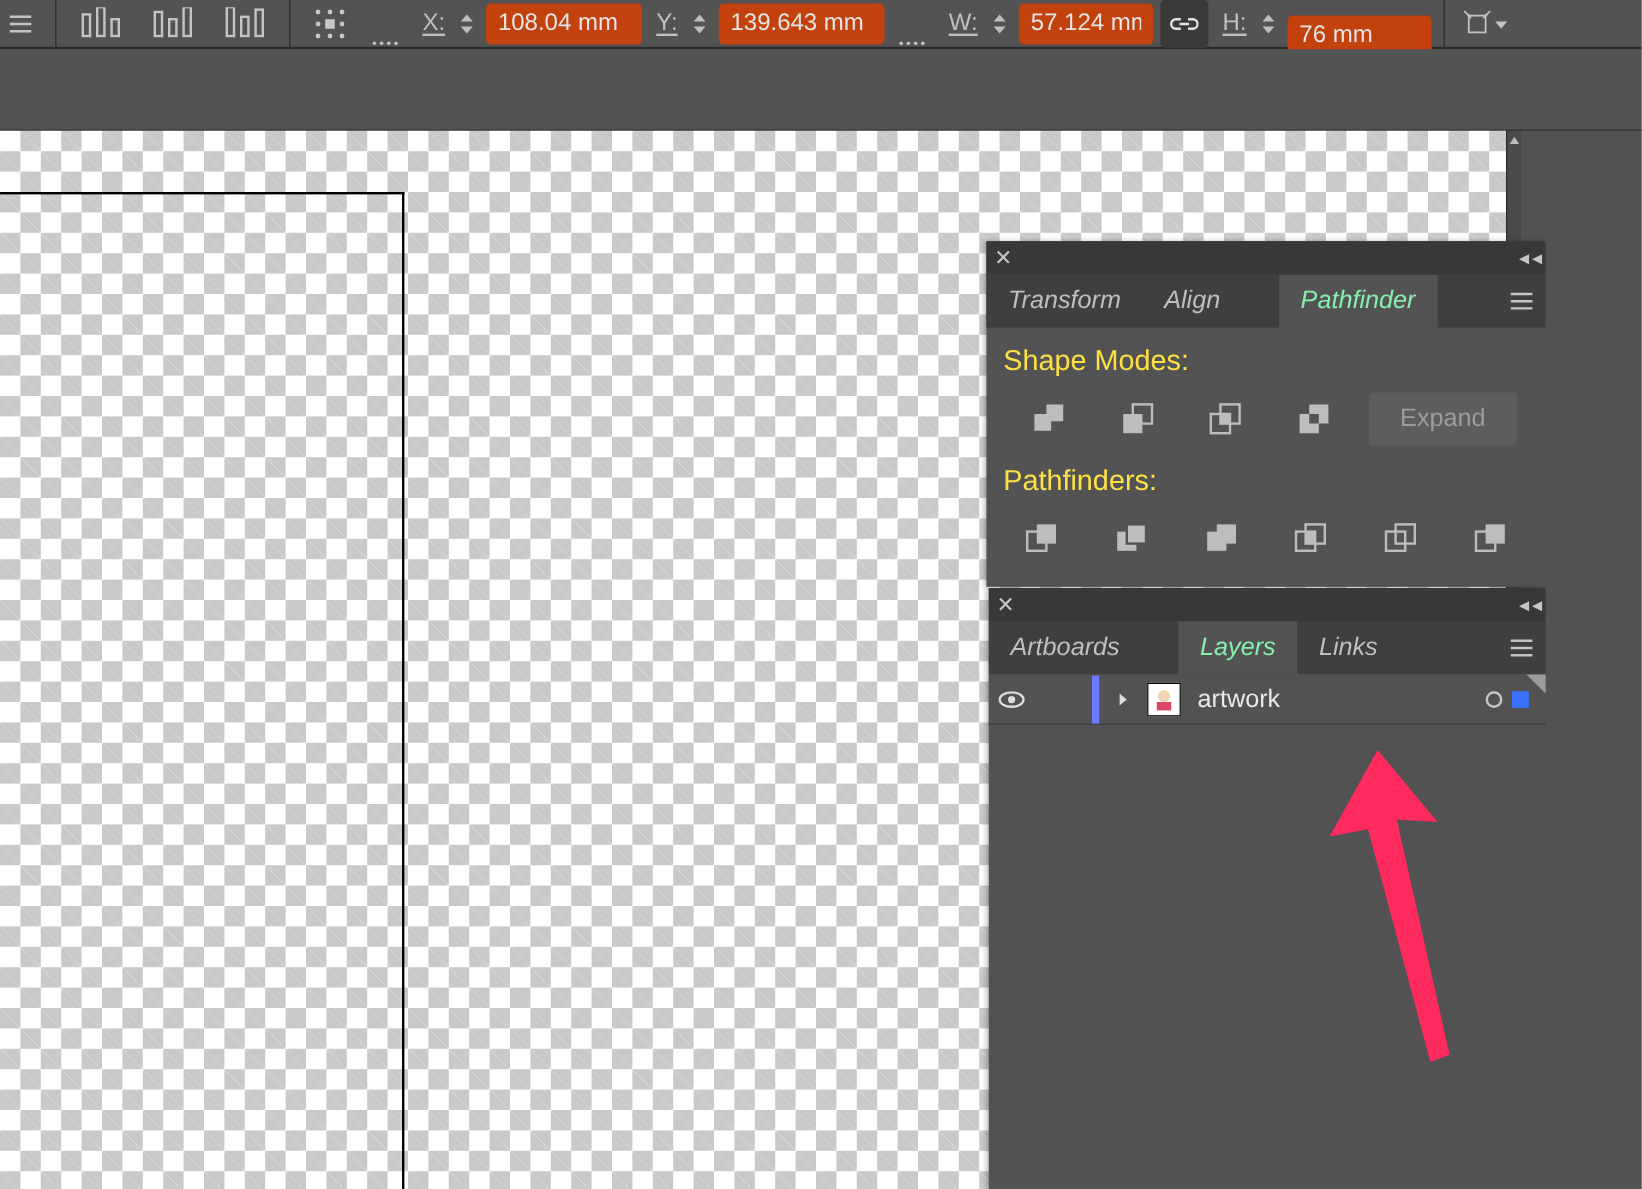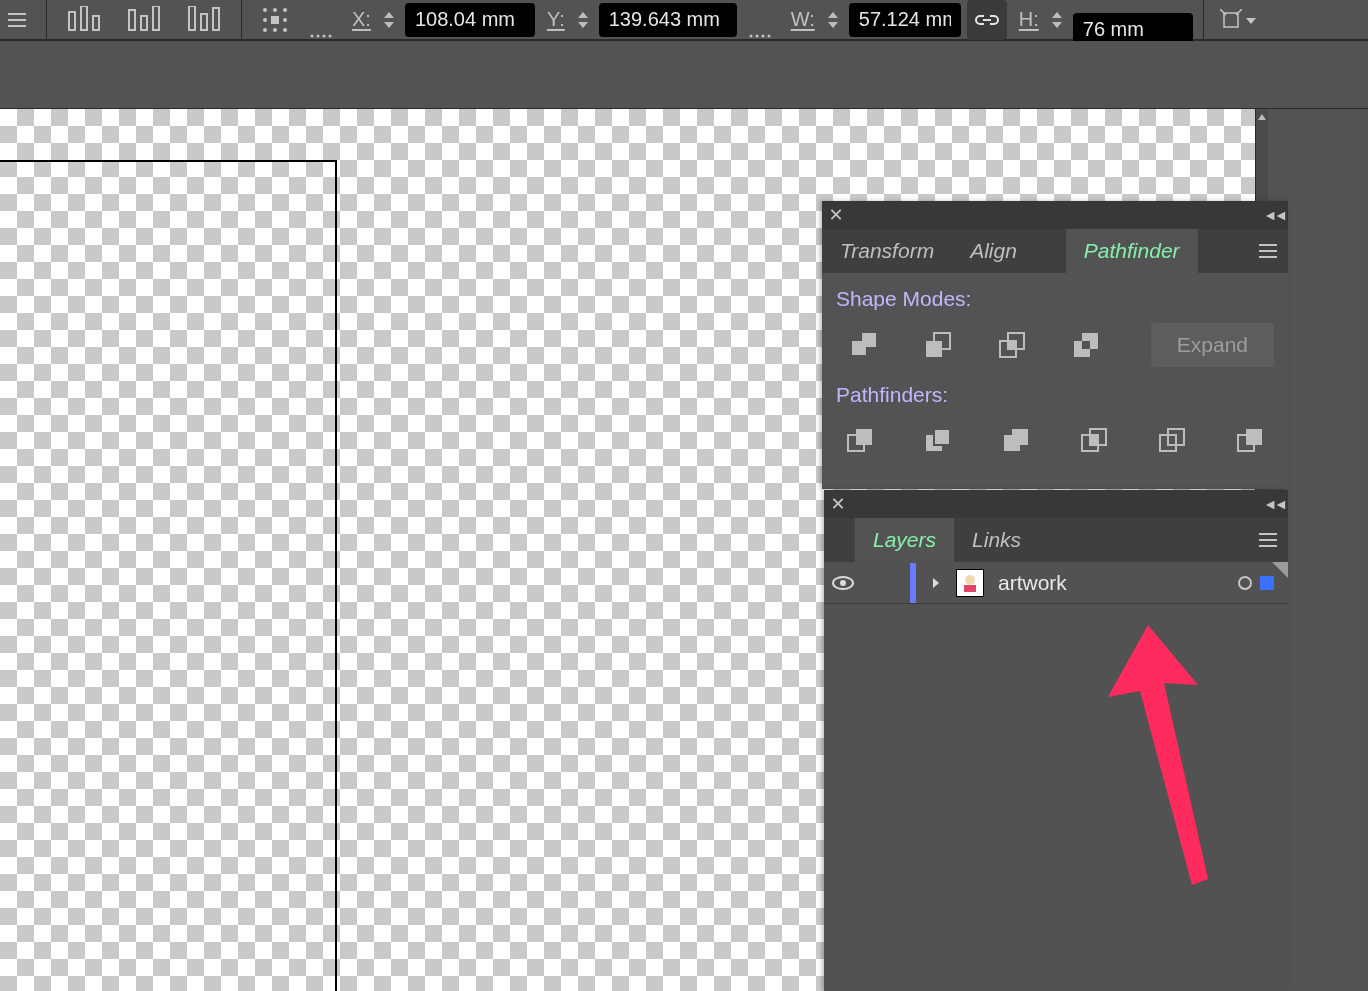--- a/index.html
+++ b/index.html
@@ -29,21 +29,21 @@
   }
   .stepper {
     width: 20px; height: 40px; display:flex; flex-direction:column; justify-content:center; gap:4px; align-items:center;
   }
   .stepper .up, .stepper .dn {
     width: 0; height: 0; border-left:5px solid transparent; border-right:5px solid transparent;
   }
   .stepper .up { border-bottom:6px solid #bdbdbd; }
   .stepper .dn { border-top:6px solid #bdbdbd; }
   .numfield {
-    background:#000000; color:#e5e5e5; border:none; height:34px; font-size:20px;
+    background:#c2410c; color:#e5e5e5; border:none; height:34px; font-size:20px;
     padding:2px 10px; border-radius:4px;
   }
   .linkbtn {
     width: 40px; height: 40px; background:#3a3a3a; display:flex; align-items:center; justify-content:center; border-radius:4px;
   }
   
   .align-dots { width:36px; height:40px; display:flex; align-items:flex-end; justify-content:center; }
   .align-dots svg { display:block; }
   .smalldrop { display:flex; align-items:center; gap:2px; color:#bfbfbf; }
   .subbar { position:absolute; left:0; right:0; top:41px; height:68px; background:#535353; border-bottom:1px solid #2a2a2a;}
@@ -79,22 +79,22 @@
     height:28px; background:#383838; display:flex; align-items:center;
   }
   .titlebar .xbtn { width:28px; height:28px; display:flex; align-items:center; justify-content:center; color:#c6c6c6; font-size:18px; cursor:pointer;}
   .titlebar .collapse { margin-left:auto; width:28px; display:flex;align-items:center;justify-content:center; color:#c6c6c6; font-size:14px; letter-spacing:-3px; cursor:pointer;}
   .tabs { display:flex; height:44px; align-items:stretch; background:#3f3f3f;}
   .tabs .tab {
     padding:0 18px; display:flex; align-items:center; font-size:21px; color:#bfbfbf; cursor:pointer;font-style:italic;
   }
   .tabs .tab.active { background:#535353; color:#86efac;margin-left:31px; }
   .tabs .menu { margin-left:auto; width:40px; display:flex; align-items:center; justify-content:center; cursor:pointer;}
-  .section-label { font-size:21px; color:#c4b5fd; padding:14px 14px 10px 14px; }
-  .row { display:flex; gap:18px; padding:0 14px; align-items:center;justify-content:space-between; }
+  .section-label { font-size:24px; color:#fde047; padding:14px 14px 10px 14px; }
+  .row { display:flex; gap:18px; padding:0 24px; align-items:center;justify-content:space-between; }
   .pfbtn {
     width:56px; height:48px; display:flex; align-items:center; justify-content:center;
     cursor:pointer;
   }
   .expand {
     margin-left:auto; background:#5d5d5d; color:#9d9d9d; padding:10px 26px;
     font-size:21px; border-radius:3px;
   }
   
   .panel.layers { left:824px; top:490px; width:464px; height:501px; background:#525252;}
@@ -362,20 +362,21 @@
     </div>
   </div>
 </div>
 
 <div class="panel layers">
   <div class="titlebar">
     <div class="xbtn">✕</div>
     <div class="collapse">◄◄</div>
   </div>
   <div class="tabs">
+    <div class="tab">Artboards</div>
     <div class="tab active">Layers</div>
     <div class="tab">Links</div>
     <div class="menu">
       <svg width="22" height="16">
           <g stroke="#c4c4c4" stroke-width="2">
             <line x1="2" y1="2" x2="20" y2="2"></line>
             <line x1="2" y1="8" x2="20" y2="8"></line>
             <line x1="2" y1="14" x2="20" y2="14"></line>
           </g>
         </svg>

